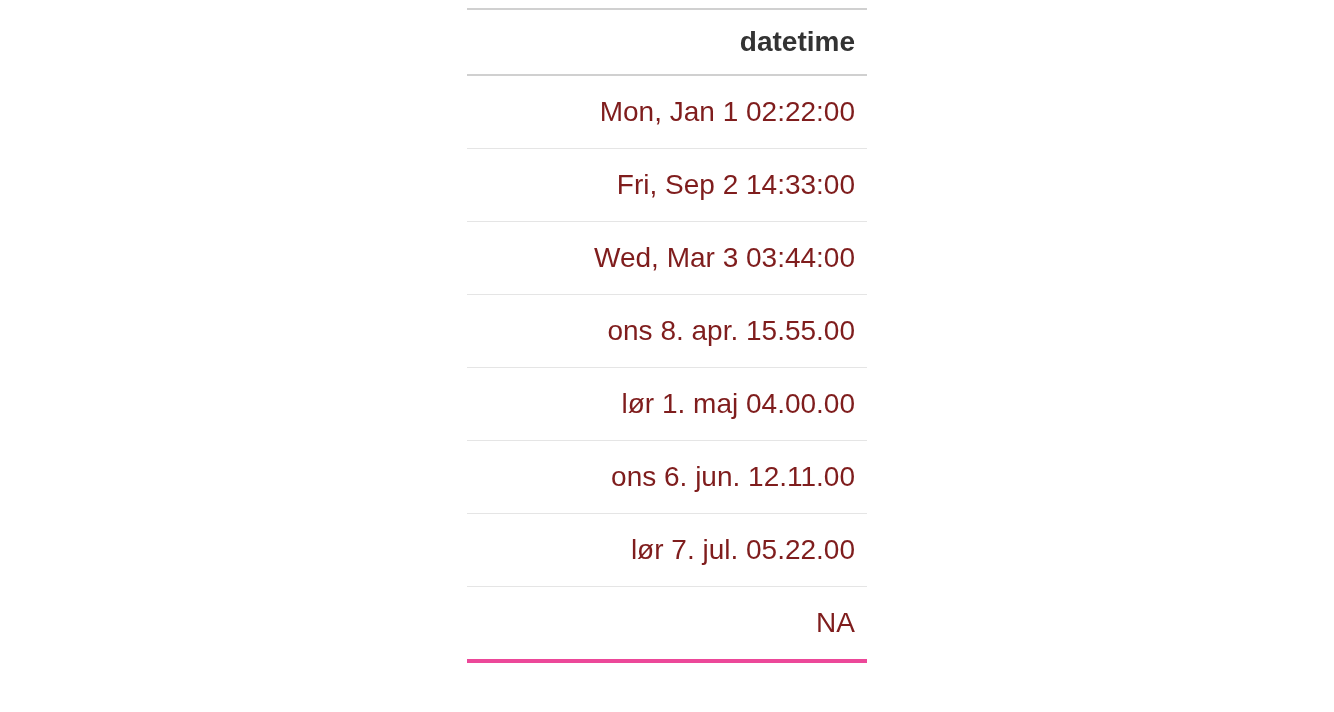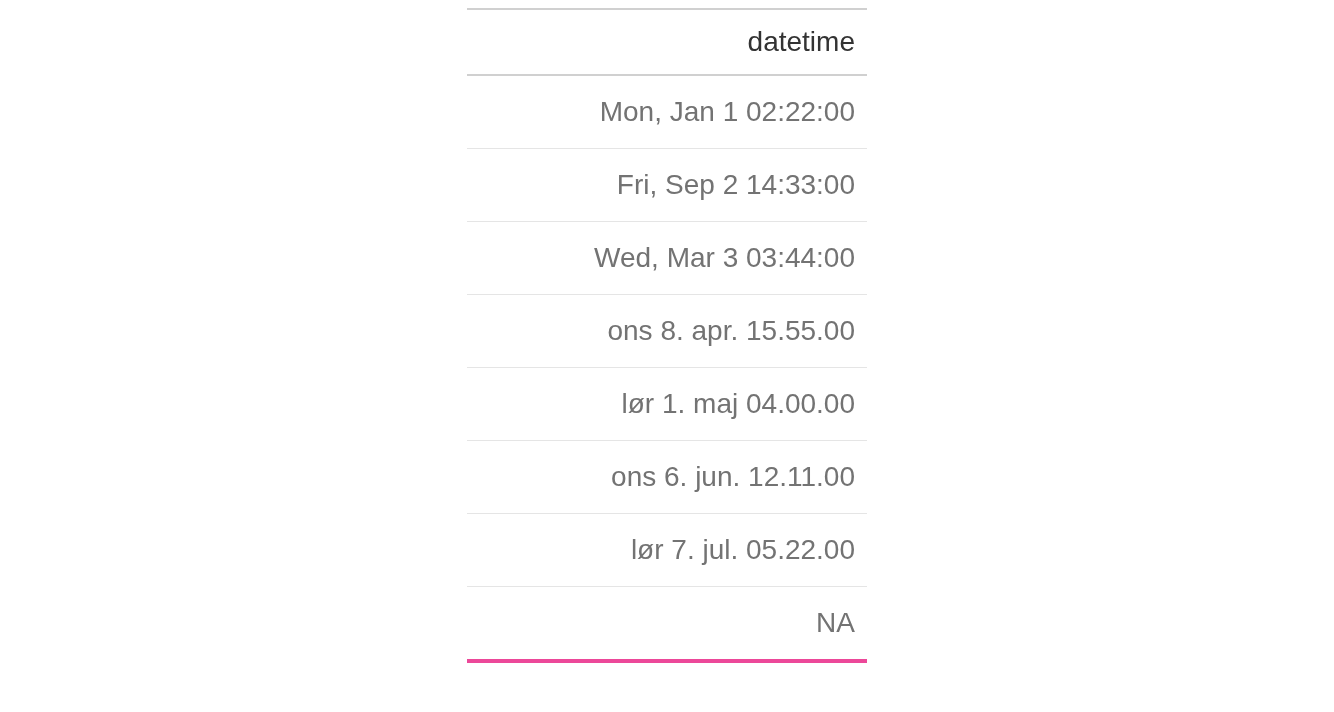--- a/index.html
+++ b/index.html
@@ -23,34 +23,34 @@
     table {
       border-collapse: collapse;
       width: 100%;
     }
     thead tr {
       border-top: 2px solid #d0d0d0;
       border-bottom: 2px solid #d0d0d0;
     }
     th {
       text-align: right;
-      font-weight: 400;
+      font-weight: 700;
       color: #333333;
       font-size: 28px;
       padding: 16px 12px 16px 12px;
     }
     tbody tr {
       border-bottom: 1px solid #e5e5e5;
     }
     tbody tr:last-child {
       border-bottom: 4px solid #ec4899;
     }
     td {
       text-align: right;
-      color: #737373;
+      color: #7f1d1d;
       font-size: 28px;
       padding: 20px 12px 20px 12px;
     }
   </style>
 </head>
 <body>
 
 <div class="table-container">
   <table>
     <thead>

